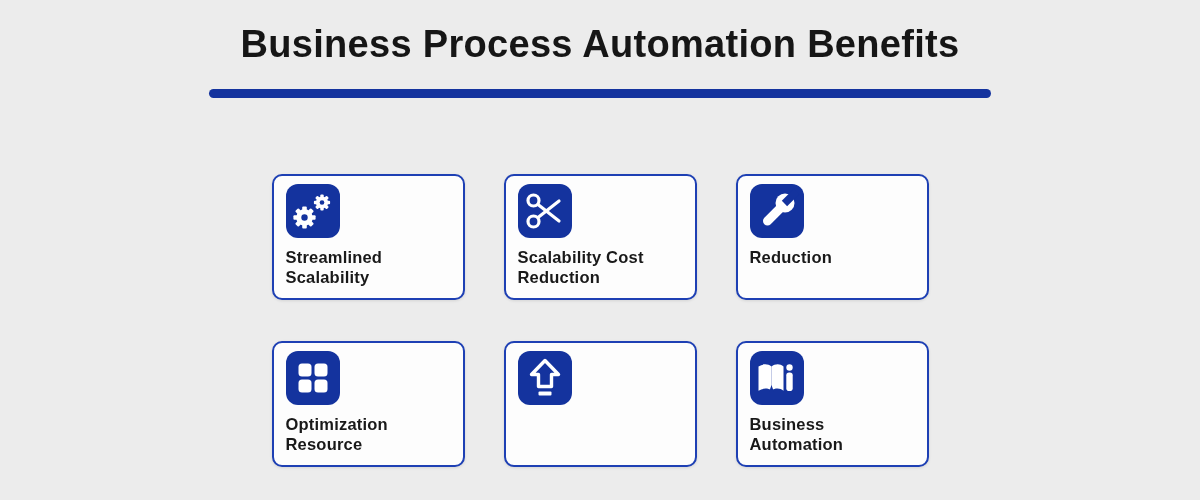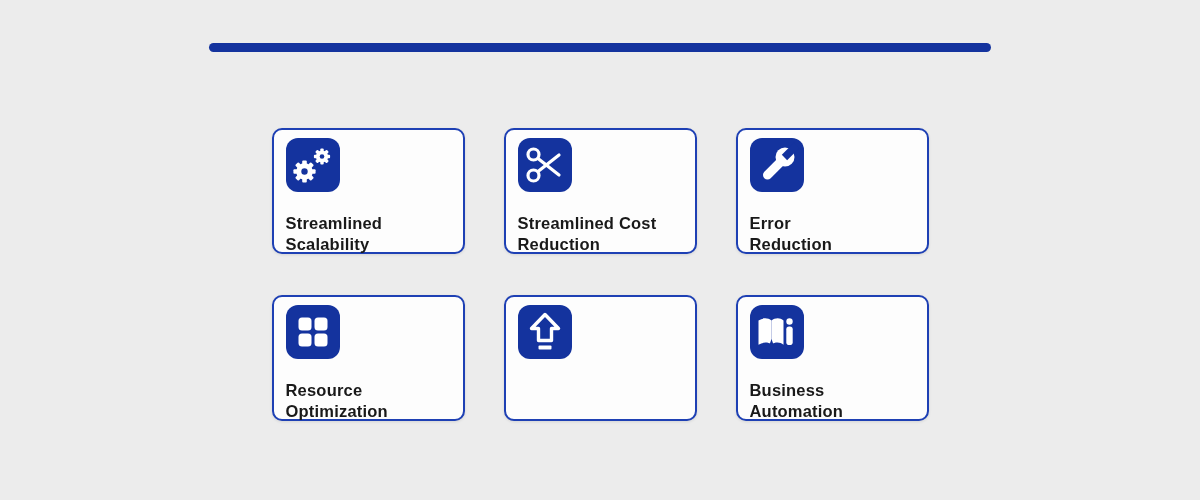--- a/index.html
+++ b/index.html
@@ -47,35 +47,36 @@
     width: 54px;
     height: 54px;
     border-radius: 12px;
     background: #14339E;
     display: flex;
     align-items: center;
     justify-content: center;
   }
   .icon-tile svg { display: block; }
   .card-label {
-    margin-top: 21px;
+    margin-top: 9px;
     font-size: 16.5px;
     font-weight: 700;
     color: #191919;
     line-height: 1.26;
     letter-spacing: 0.2px;
   }
   .card-label span { display: block; }
 </style>
 </head>
 <body>
 
 <div class="page">
 
   <div class="header">
+    <div class="title">Business Process Automation Benefits</div>
     <div class="title-underline"></div>
   </div>
 
   <div class="cards-grid">
 
     <div class="card">
       <div class="icon-tile">
         <svg width="54" height="54" viewBox="0 0 54 54">
           <g fill="#ffffff">
             <rect x="16.2" y="22.4" width="4.6" height="5.4" rx="1" transform="rotate(0 18.5 33.5)"></rect>
@@ -112,53 +113,52 @@
         <svg width="54" height="54" viewBox="0 0 54 54">
           <g stroke="#ffffff" stroke-width="3.2" fill="none" stroke-linecap="round">
             <circle cx="15.5" cy="16.5" r="5.5"></circle>
             <circle cx="15.5" cy="37.5" r="5.5"></circle>
             <line x1="20" y1="20.5" x2="41" y2="37"></line>
             <line x1="20" y1="33.5" x2="41" y2="17"></line>
           </g>
         </svg>
       </div>
       <div class="card-label">
-        <span>Streamlined Cost</span>
+        <span>Scalability Cost</span>
         <span>Reduction</span>
       </div>
     </div>
 
     <div class="card">
       <div class="icon-tile">
         <svg width="54" height="54" viewBox="0 0 54 54">
           <line x1="17.5" y1="37" x2="32" y2="22.5" stroke="#ffffff" stroke-width="9" stroke-linecap="round"></line>
           <circle cx="35" cy="19" r="9.5" fill="#ffffff"></circle>
           <rect x="36.75" y="5" width="7.5" height="17" fill="#14339E" transform="rotate(45 40.5 13.5)"></rect>
         </svg>
       </div>
       <div class="card-label">
-        <span>Error</span>
         <span>Reduction</span>
       </div>
     </div>
 
     <div class="card">
       <div class="icon-tile">
         <svg width="54" height="54" viewBox="0 0 54 54">
           <g fill="#ffffff">
             <rect x="12.5" y="12.5" width="13" height="13" rx="3.5"></rect>
             <rect x="28.5" y="12.5" width="13" height="13" rx="3.5"></rect>
             <rect x="12.5" y="28.5" width="13" height="13" rx="3.5"></rect>
             <rect x="28.5" y="28.5" width="13" height="13" rx="3.5"></rect>
           </g>
         </svg>
       </div>
       <div class="card-label">
+        <span>Optimization</span>
         <span>Resource</span>
-        <span>Optimization</span>
       </div>
     </div>
 
     <div class="card">
       <div class="icon-tile">
         <svg width="54" height="54" viewBox="0 0 54 54">
           <path d="M27 9.5 L40.5 23.5 L33.5 23.5 L33.5 35.5 L20.5 35.5 L20.5 23.5 L13.5 23.5 Z" fill="none" stroke="#ffffff" stroke-width="3.4" stroke-linejoin="round"></path>
           <rect x="20.5" y="40.5" width="13" height="4" rx="1" fill="#ffffff"></rect>
         </svg>
       </div>

